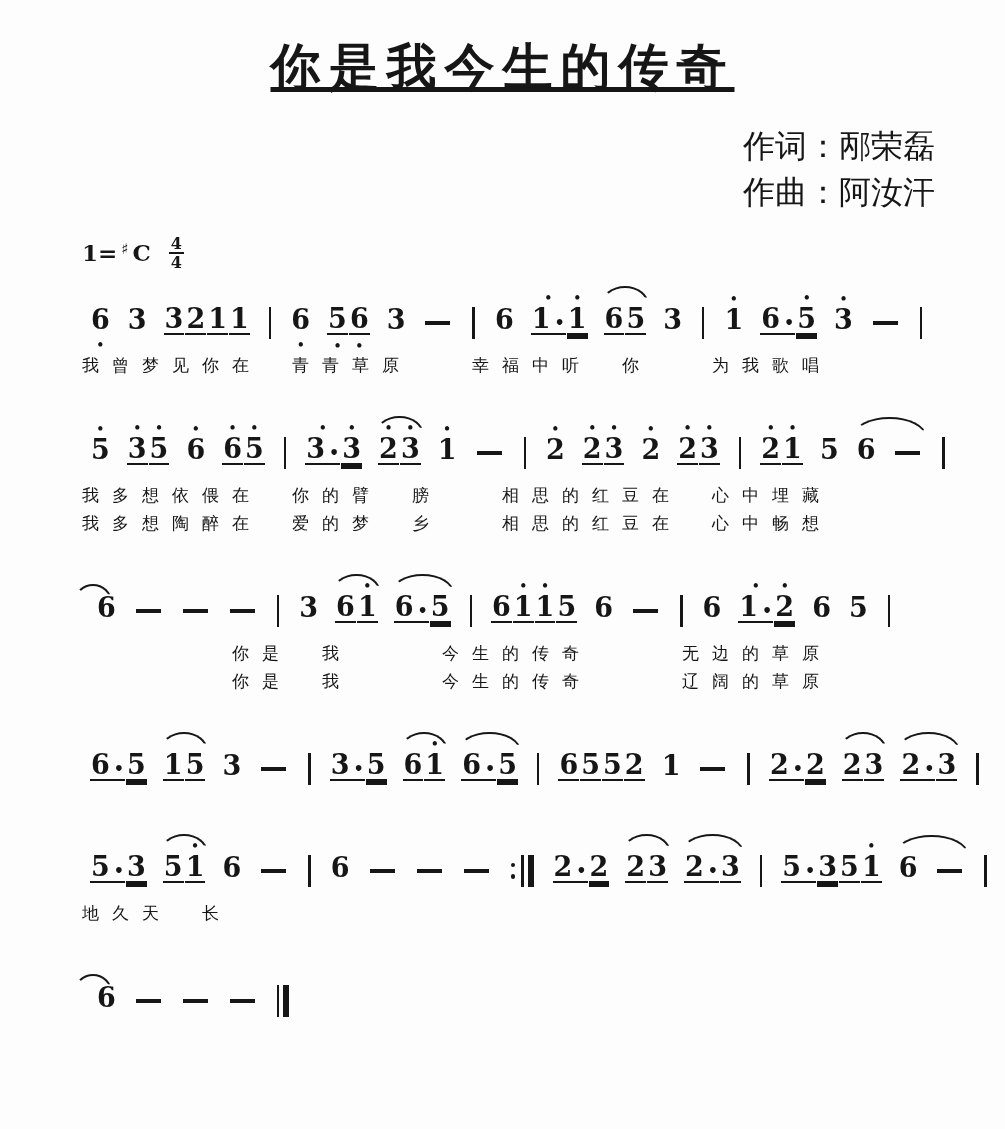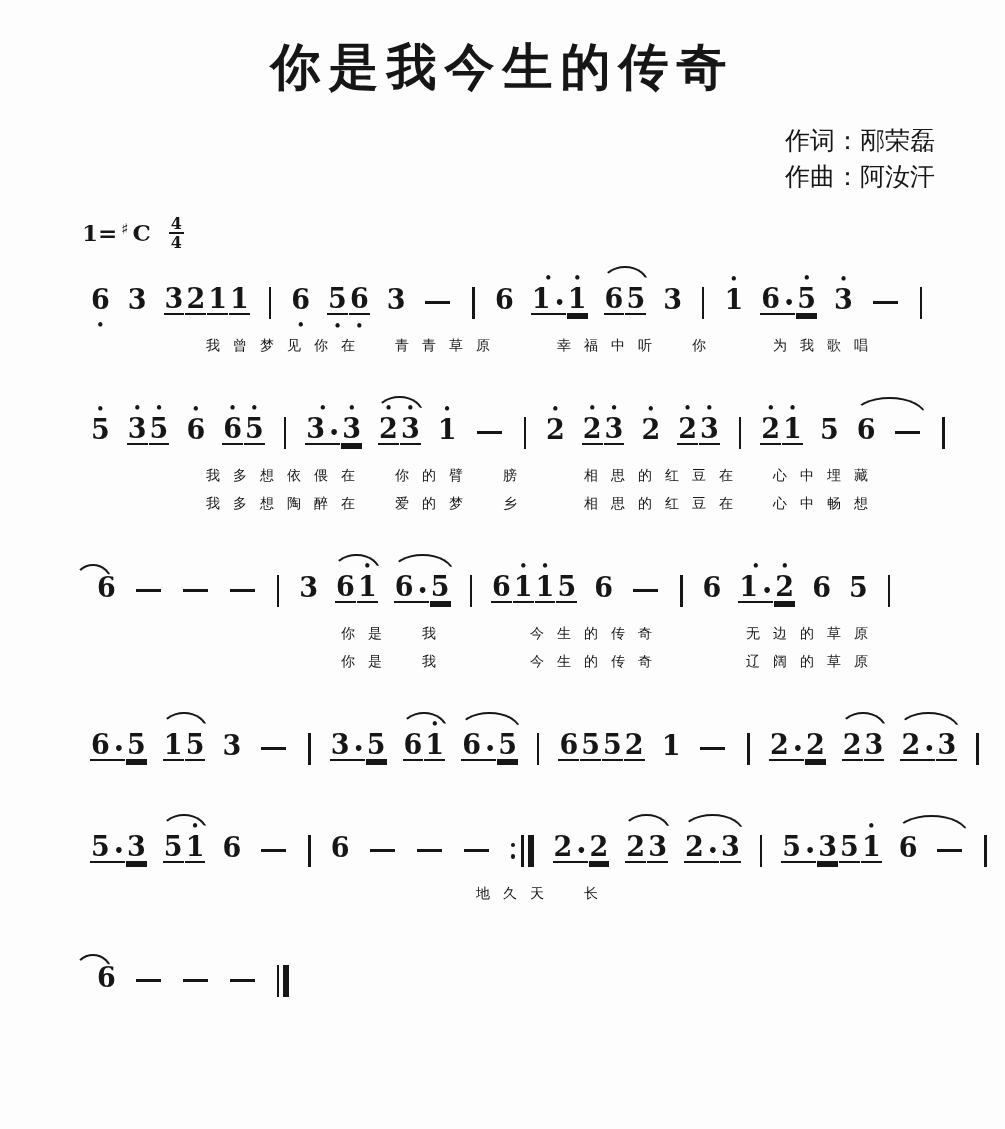--- a/index.html
+++ b/index.html
@@ -1,20 +1,20 @@
 <!DOCTYPE html>
 <html><head>
 <meta charset="utf-8">
 <style>
   html,body{margin:0;padding:0;background:#fdfdfd;width:1005px;height:1129px;overflow:hidden;
             font-family:"Liberation Serif",serif;color:#161616;}
   .sheet{width:1005px;height:1129px;position:relative;}
   .title{ text-align:center; font-size:50px; font-weight:bold; letter-spacing:8px;
-          padding-top:34px; font-family:"Liberation Serif",serif;}
-  .credits{ text-align:right; margin:22px 70px 0 0; font-size:25px; line-height:1.45;}
+          padding-top:34px; font-family:"Liberation Serif",serif;text-decoration:underline;}
+  .credits{ text-align:right; margin:22px 70px 0 0; font-size:32px; line-height:1.45;}
   .keysig{ margin:20px 0 0 82px; font-size:23px; font-family:"DejaVu Serif",serif; font-weight:bold;
            display:flex; align-items:center; gap:4px;}
   .keysig sup{font-size:15px; position:relative; top:-4px;}
   .meter{display:inline-flex;flex-direction:column;align-items:center;margin-left:14px;
          font-size:16px;line-height:15px;}
   .meter .num{border-bottom:2px solid #161616;padding:0 2px 1px 2px;}
   .meter .den{padding-top:1px;}
 
   .score{margin:24px 0 0 82px;}
   .line-block{margin-bottom:44px;}
@@ -41,22 +41,22 @@
 
   .grp{position:relative;display:inline-flex;align-items:center;}
   .arc{position:absolute;left:5px;right:5px;top:-7px;height:15px;
        border:2.5px solid transparent;border-top-color:#161616;
        border-radius:50% 50% 0 0 / 100% 100% 0 0;}
   .tiearc{display:inline-block;width:34px;height:14px;align-self:flex-start;
           border:2.5px solid transparent;border-top-color:#161616;
           border-radius:50% 50% 0 0 / 100% 100% 0 0;
           margin:2px -24px 0 -8px;position:relative;z-index:2;}
 
-  .lyric-row{font-size:14px;letter-spacing:13px;line-height:28px;white-space:pre;
-             font-family:"Liberation Serif",serif;text-align:center;}
+  .lyric-row{font-size:17px;letter-spacing:13px;line-height:28px;white-space:pre;
+             font-family:"Liberation Serif",serif;}
 </style>
 </head>
 <body>
 
 <div class="sheet">
   <div class="title">你是我今生的传奇</div>
 
   <div class="credits">
     <div>作词：邴荣磊</div>
     <div>作曲：阿汝汗</div>

